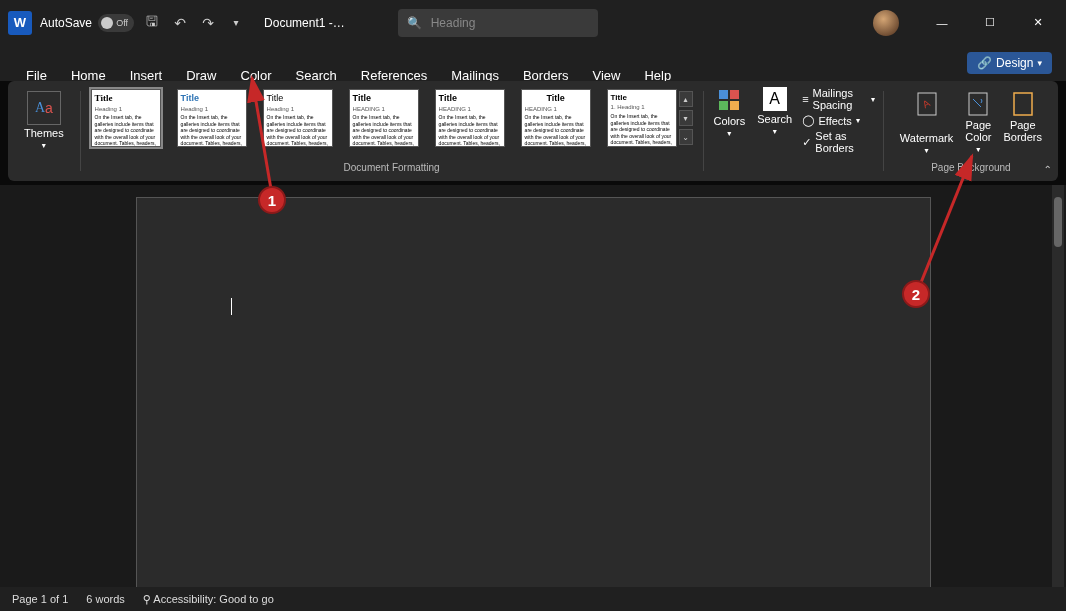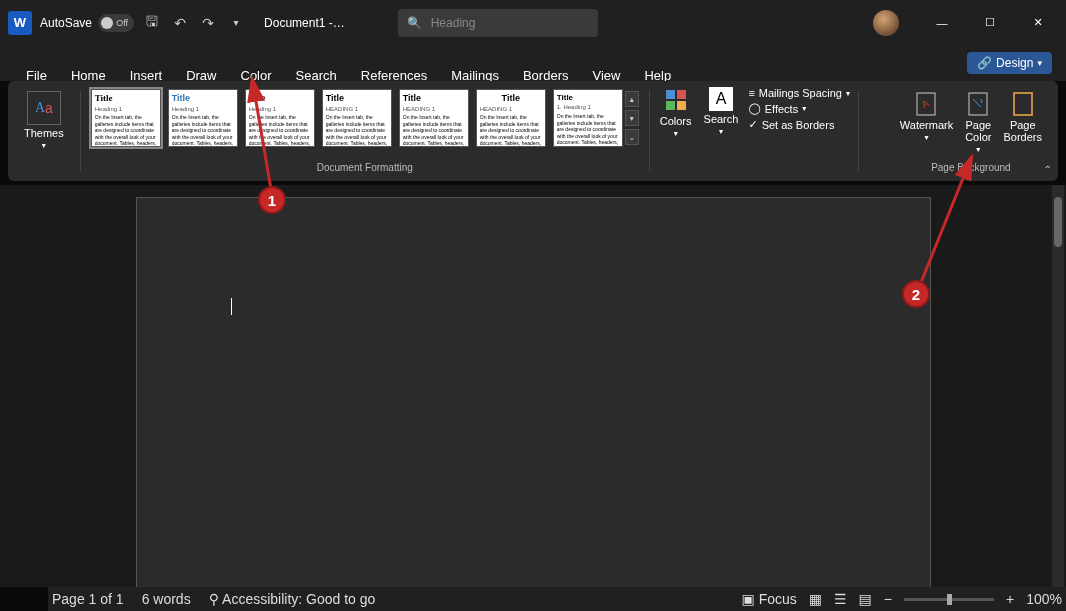--- a/index.html
+++ b/index.html
@@ -19,21 +19,21 @@
 .tab { padding: 6px 12px; font-size: 13px; color: #fff; cursor: pointer; margin-top: 24px; }
 .tab.active { text-decoration: underline; text-underline-offset: 4px; }
 .sharebtn { margin-left: auto; background: #2b5797; padding: 4px 10px; border-radius: 4px; font-size: 12px; display: flex; align-items: center; gap: 4px; }
 .ribbon { height: 100px; background: #2b2b2b; margin: 0 8px; border-radius: 6px; display: flex; padding: 4px; gap: 4px; position: relative; }
 .group { display: flex; flex-direction: column; align-items: center; padding: 4px 6px; }
 .group-label { font-size: 10px; color: #bbb; text-align: center; margin-top: auto; }
 .divider { width: 1px; background: #444; margin: 6px 0; }
 .themes-btn { display: flex; flex-direction: column; align-items: center; gap: 2px; padding: 2px 6px; }
 .themes-icon { width: 34px; height: 34px; border: 1px solid #666; display: flex; align-items: center; justify-content: center; color: #4a90d9; font-size: 14px; }
 .themes-icon span { font-family: Georgia; }
-.gallery { display: flex; gap: 7px; flex: 0 0 auto; }
+.gallery { display: flex; gap: 16px; flex: 0 0 auto; }
 .thumb { width: 70px; height: 58px; background: #fff; border: 1px solid #555; font-size: 5px; color: #000; padding: 3px; overflow: hidden; line-height: 1.3; }
 .thumb.sel { outline: 2px solid #888; }
 .thumb .tt { font-size: 9px; font-weight: bold; margin-bottom: 1px; font-family: Georgia; }
 .thumb .th { font-size: 6px; color: #555; margin-bottom: 1px; }
 .thumb.v2 .tt { font-family: Arial; color: #2e74b5; }
 .thumb.v3 .tt { font-family: Arial; font-weight: 300; }
 .thumb.v4 .tt { font-family: Arial; }
 .thumb.v5 .tt { text-align: center; font-family: Arial; }
 .thumb.v6 .tt { font-family: Arial; font-size: 8px; }
 .gallery-more { width: 14px; display: flex; flex-direction: column; justify-content: space-between; padding: 2px 0; }
@@ -41,21 +41,21 @@
 .bigbtn { display: flex; flex-direction: column; align-items: center; gap: 2px; padding: 2px 6px; font-size: 11px; color: #fff; }
 .bigbtn .ico { width: 26px; height: 26px; display: flex; align-items: center; justify-content: center; }
 .vstack { display: flex; flex-direction: column; gap: 3px; padding: 2px 4px; font-size: 11px; }
 .vstack div { display: flex; align-items: center; gap: 4px; }
 .collapse { position: absolute; right: 6px; bottom: 6px; font-size: 10px; color: #ccc; }
 .docarea { position: absolute; top: 185px; bottom: 24px; left: 0; right: 0; background: #1a1a1a; display: flex; justify-content: center; overflow: hidden; }
 .page { width: 795px; height: 700px; background: #2b2b2b; border: 1px solid #555; margin-top: 12px; position: relative; }
 .cursor { position: absolute; left: 94px; top: 100px; width: 1px; height: 17px; background: #fff; }
 .vscroll { position: absolute; right: 2px; top: 185px; bottom: 24px; width: 12px; background: #2b2b2b; }
 .vscroll-thumb { width: 8px; height: 50px; background: #666; border-radius: 4px; margin: 12px auto 0; }
-.statusbar { position: absolute; bottom: 0; left: 0; right: 0; height: 24px; background: #202020; display: flex; align-items: center; padding: 0 4px; font-size: 14px; color: #ddd; gap: 18px; margin-left: 48px; }
+.statusbar { position: absolute; bottom: 0; left: 0; right: 0; height: 24px; background: #202020; display: flex; align-items: center; padding: 0 12px; font-size: 11px; color: #ddd; gap: 18px; }
 .statusbar .right { margin-left: auto; display: flex; align-items: center; gap: 12px; }
 .zoom-slider { width: 90px; height: 3px; background: #555; position: relative; }
 .zoom-slider::after { content: ''; position: absolute; left: 48%; top: -4px; width: 5px; height: 11px; background: #aaa; }
 .callout { position: absolute; width: 28px; height: 28px; background: #c62828; border-radius: 50%; display: flex; align-items: center; justify-content: center; color: #fff; font-size: 15px; font-weight: bold; border: 2px solid #8b1a1a; }
 svg { display: block; }
 </style>
 </head>
 <body>
 
 <div class="titlebar">
@@ -200,21 +200,21 @@
   <div class="divider"></div>
   <div class="group" style="margin-left:auto;">
     <div style="display:flex;">
       <div class="bigbtn">
         <div class="ico">
             <svg width="22" height="26">
               <rect x="2" y="2" width="18" height="22" fill="none" stroke="#ccc"></rect>
               <text x="11" y="16" fill="#c0392b" font-size="10" text-anchor="middle" transform="rotate(-30 11 14)">A</text>
             </svg>
           </div>
-        <span style="white-space:nowrap;">Watermark</span>
+        <span style="white-space:nowrap;margin-top:13px;">Watermark</span>
           <span style="font-size:8px;">▾</span>
       </div>
       <div class="bigbtn">
         <div class="ico">
             <svg width="22" height="26">
               <rect x="2" y="2" width="18" height="22" fill="none" stroke="#ccc"></rect>
               <path d="M6 8 L14 16 M14 8 Q16 10 14 12" stroke="#4a90d9" fill="none"></path>
             </svg>
           </div>
         <span style="white-space:pre;text-align:center;">Page
@@ -242,30 +242,20 @@
   </div>
 </div>
 <div class="vscroll">
     <div class="vscroll-thumb"></div>
   </div>
 
 <div class="statusbar">
   <span>Page 1 of 1</span>
   <span>6 words</span>
   <span><span>⚲</span> <span>Accessibility: Good to go</span></span>
-  <div class="right">
-    <span>▣ <span>Focus</span></span>
-    <span>▦</span>
-    <span>☰</span>
-    <span>▤</span>
-    <span>−</span>
-    <div class="zoom-slider"></div>
-    <span>+</span>
-    <span>100%</span>
-  </div>
 </div>
 
 <svg style="position:absolute;left:0;top:0;pointer-events:none;" width="1066" height="611">
   <defs>
       <marker id="ah" markerWidth="10" markerHeight="10" refX="8" refY="3" orient="auto">
         <path d="M0,0 L0,6 L9,3 z" fill="#c62828"></path>
       </marker>
     </defs>
   <line x1="272" y1="195" x2="252" y2="78" stroke="#c62828" stroke-width="3" marker-end="url(#ah)"></line>
   <line x1="918" y1="290" x2="972" y2="156" stroke="#c62828" stroke-width="3" marker-end="url(#ah)"></line>

